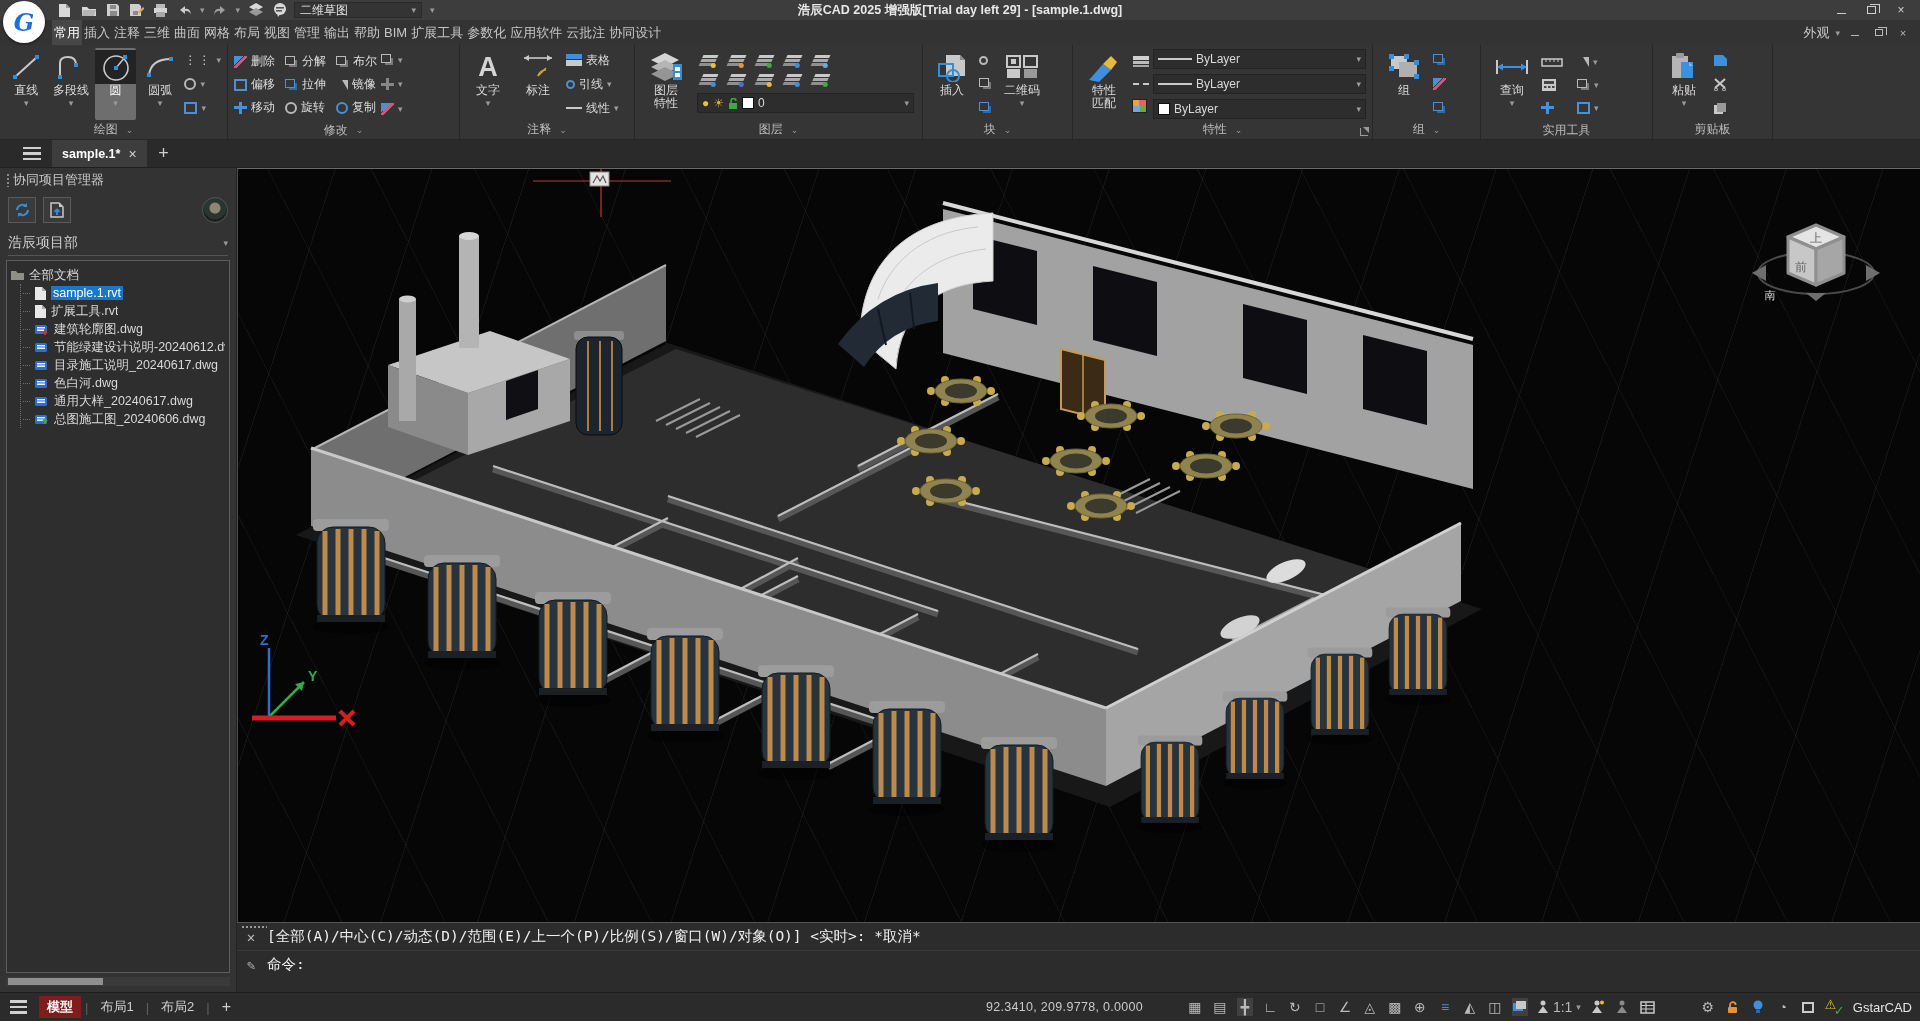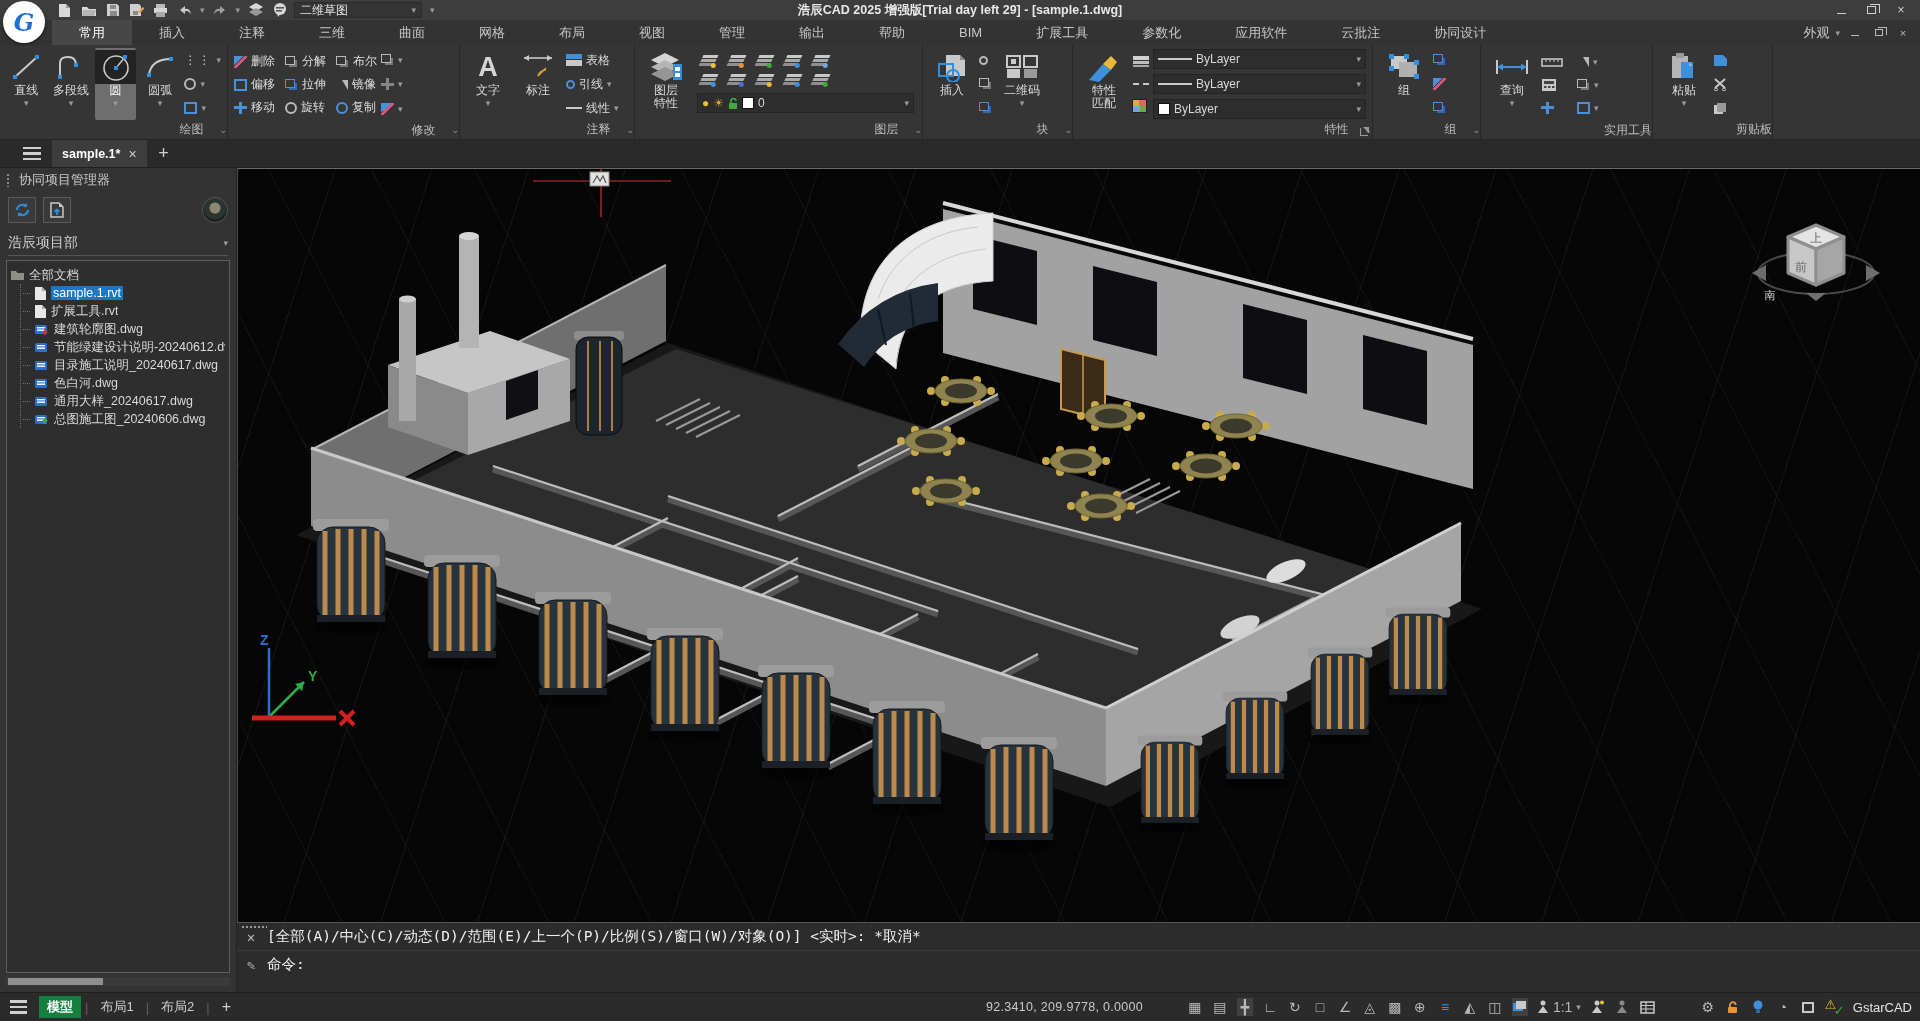--- a/index.html
+++ b/index.html
@@ -23,34 +23,34 @@
   .qat-more { color:#9a9a9a; font-size:9px; margin-left:8px; }
   .apptitle { position:absolute; left:0; right:0; text-align:center; font-size:12.5px; color:#e8e8e8; font-weight:bold; pointer-events:none; }
   .winbtns { margin-left:auto; display:flex; align-items:center; gap:4px; padding-right:6px; z-index:5; }
   .wb { width:26px; height:16px; display:flex; align-items:center; justify-content:center; color:#cfcfcf; font-size:12px; }
   .wb .rest { width:9px; height:8px; border:1px solid #cfcfcf; position:relative; }
   .wb .rest::before { content:""; position:absolute; left:2px; top:-3px; width:9px; height:8px; border:1px solid #cfcfcf; border-bottom:none; border-left:none; }
   .wb .mini { width:9px; height:1px; background:#cfcfcf; margin-top:6px; }
 
   
   .ribbontabs { height:25px; background:#333333; display:flex; align-items:stretch; padding-left:52px; position:relative; }
-  .rtab { padding:0 27px; display:flex; align-items:center; color:#c6c6c6; font-size:13px; }
+  .rtab { padding:0 2px; display:flex; align-items:center; color:#c6c6c6; font-size:13px; }
   .rtab.active { background:#474747; color:#fff; }
   .rt-right { margin-left:auto; display:flex; align-items:center; gap:6px; padding-right:8px; }
   .rt-right .appearance { color:#c9c9c9; }
   .docbtn { width:18px; height:14px; display:flex; align-items:center; justify-content:center; color:#b9b9b9; font-size:11px; }
   .docbtn .rest { width:8px; height:7px; border:1px solid #b9b9b9; position:relative; }
   .docbtn .rest::before { content:""; position:absolute; left:2px; top:-3px; width:8px; height:7px; border:1px solid #b9b9b9; border-bottom:none; border-left:none; }
   .docbtn .mini { width:8px; height:1px; background:#b9b9b9; margin-top:5px; }
 
   
   .ribbon { height:95px; background:#353535; display:flex; align-items:stretch; border-bottom:1px solid #262626; }
   .panel { display:flex; flex-direction:column; border-right:1px solid #272727; }
   .pbody { flex:1; display:flex; align-items:stretch; padding:3px 6px 0 6px; gap:4px; }
-  .plabel { height:19px; display:flex; align-items:center; justify-content:flex-end; gap:16px; color:#bdbdbd; font-size:12px; position:relative; }
+  .plabel { height:19px; display:flex; align-items:center; justify-content:center; gap:8px; color:#bdbdbd; font-size:12px; position:relative; }
   .bigbtn { width:54px; display:flex; flex-direction:column; align-items:center; justify-content:flex-start; padding-top:2px; border-radius:2px; }
   .bigbtn .bicon { height:34px; display:flex; align-items:center; justify-content:center; }
   .bigbtn .blabel { font-size:12px; color:#dcdcdc; line-height:13px; text-align:center; }
   .bigbtn .chev { margin-top:1px; }
   .bigbtn.active .bicon { background:#232323; width:100%; justify-content:center; }
   .bigbtn.active { background:#6e6e6e; }
   .bigbtn.active .blabel { color:#fff; }
   .vseq { display:flex; flex-direction:column; justify-content:space-around; }
   .mrow { display:flex; align-items:center; gap:4px; height:23px; color:#dcdcdc; font-size:12px; white-space:nowrap; }
   .mgrid { display:grid; grid-template-columns:auto auto auto; column-gap:10px; align-content:space-between; padding:2px 0; }
@@ -91,21 +91,21 @@
   .doctabs { height:28px; background:#2a2a2a; display:flex; align-items:stretch; border-bottom:1px solid #1f1f1f;padding-left:12px; }
   .burger { width:40px; display:flex; flex-direction:column; justify-content:center; align-items:center; gap:3px; }
   .burger i { width:18px; height:2.5px; background:#cfcfcf; }
   .dtab { display:flex; align-items:center; gap:8px; padding:0 10px; background:#3d3d3d; color:#fff; font-weight:bold; font-size:12.5px; }
   .dtab .x { color:#cfcfcf; font-weight:normal; font-size:14px; }
   .dplus { width:34px; display:flex; align-items:center; justify-content:center; color:#cfcfcf; font-size:18px; }
 
   
   .mainrow { height:824px; display:flex; }
   .sidebar { width:237px; background:#333333; display:flex; flex-direction:column; border-right:1px solid #232323; }
-  .side-title { height:24px; display:flex; align-items:center; gap:9px; padding:0 6px; color:#c9c9c9; font-size:13px; background:#333; }
+  .side-title { height:24px; display:flex; align-items:center; gap:3px; padding:0 6px; color:#c9c9c9; font-size:13px; background:#333; }
   .grip { width:4px; height:14px; background-image:radial-gradient(#8a8a8a 1px, transparent 1.2px); background-size:4px 4px; }
   .side-tools { height:36px; display:flex; align-items:center; padding:0 8px; gap:7px; }
   .stool { width:28px; height:26px; border:1px solid #5a5a5a; background:#3a3a3a; display:flex; align-items:center; justify-content:center; }
   .avatar { margin-left:auto; width:26px; height:26px; border-radius:50%; border:1px solid #555;
      background:radial-gradient(circle at 50% 42%, #8f8672 0 5px, #2a3430 6px 60%, #1b221f 61%); }
   .side-combo { height:26px; margin:2px 8px 4px 8px; display:flex; align-items:center; border-bottom:1px solid #555; color:#cfcfcf; font-size:14px; }
   .side-combo .chev { margin-left:auto; }
   .tree { flex:1; margin:0 6px 4px 6px; border:1px solid #5d5d5d; background:#2e2e2e; padding:5px 4px; overflow:hidden; position:relative; }
   .titem { display:flex; align-items:center; gap:5px; height:18px; white-space:nowrap; color:#d9d9d9; font-size:12.5px; }
   .children { margin-left:9px; border-left:1px dotted #6e6e6e; padding-left:2px; }
@@ -133,21 +133,21 @@
   .cmd-hist .inner { display:block; margin-top:-8px; font-size:14px; }
   .cmd-opts { height:28px; font-size:14.5px; color:#f0f0f0; border-bottom:1px solid #3a3a3a; }
   .cmd-prompt { height:27px; font-size:14.5px; color:#f0f0f0; }
   .cmdgrip { position:absolute; width:26px; height:4px; background-image:radial-gradient(#9a9a9a .9px, transparent 1.1px); background-size:4px 4px; margin:2px 0 0 4px; }
 
   
   .statusbar { height:29px; background:#2b2b2b; border-top:1px solid #1e1e1e; display:flex; align-items:center; padding:0 8px; gap:4px; }
   .sb-burger { display:flex; flex-direction:column; gap:3px; margin:0 8px 0 2px; }
   .sb-burger i { width:17px; height:2.5px; background:#d0d0d0; }
   .sbtab { padding:2px 8px; color:#cfcfcf; font-size:13px; }
-  .sbtab.active { background:#15803d; color:#fff; font-weight:bold; }
+  .sbtab.active { background:#7f1d1d; color:#fff; font-weight:bold; }
   .sbsep { color:#5f5f5f; }
   .sbplus { color:#cfcfcf; font-size:16px; padding:0 8px; }
   .coords { margin-left:auto; color:#c9c9c9; font-size:12.5px; letter-spacing:.3px; }
   .sbicons { display:flex; align-items:center; gap:9px; margin-left:40px; }
   .sbi { color:#b9b9b9; font-size:14px; line-height:16px; display:flex; align-items:center; justify-content:center; min-width:16px; height:18px; }
   .sbi.hl { background:#404040; }
   .sbi.blue { color:#3f8fdd; }
   .sbgap { width:26px; }
   .brand { color:#e3e3e3; font-size:13px; margin-left:6px; display:flex; align-items:center; gap:5px; }
   .warncheck { position:relative; width:18px; height:16px; }

